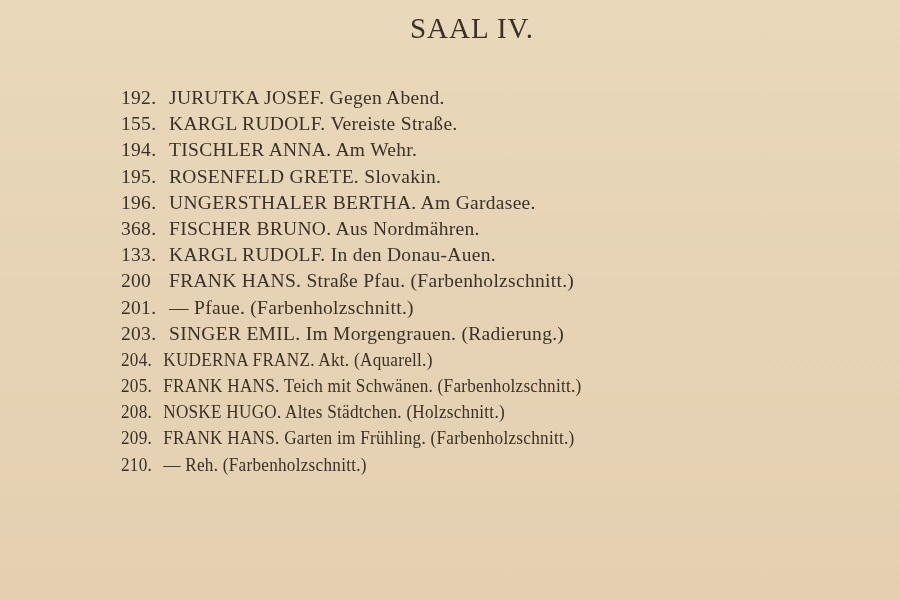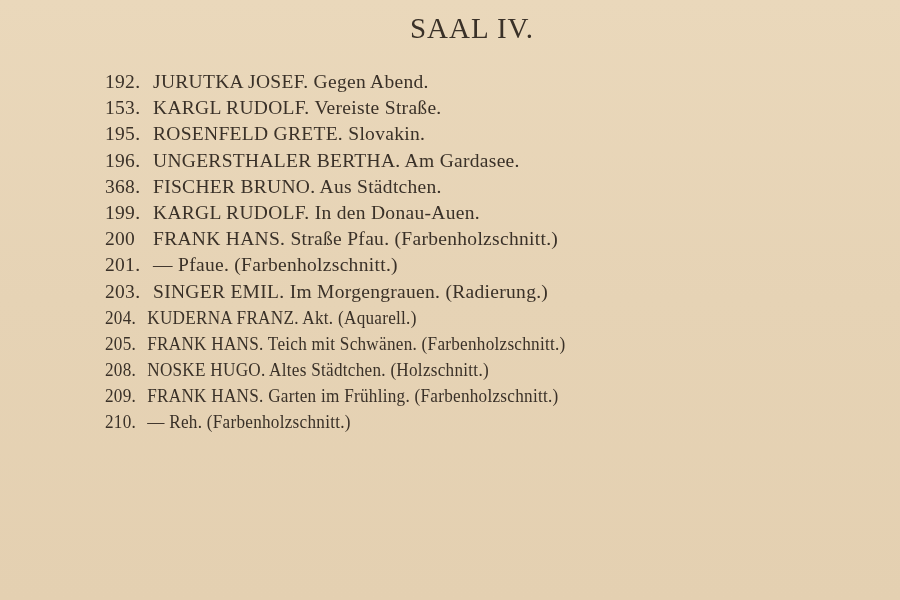--- a/index.html
+++ b/index.html
@@ -28,21 +28,21 @@
       font-family: "Liberation Serif", "DejaVu Serif", serif;
       font-size: 29px;
       color: #3a3128;
       letter-spacing: 1px;
       margin-left: 37px;
     }
     .list {
       position: absolute;
       top: 69px;
       left: 105px;
-      margin: 0;
+      margin: 16px;
       padding: 0;
       list-style: none;
     }
     .entry {
       font-family: "Liberation Serif", "DejaVu Serif", serif;
       font-size: 19.5px;
       line-height: 26.2px;
       height: 26.2px;
       color: #3a3128;
       white-space: nowrap;
@@ -62,25 +62,26 @@
     }
   </style>
 </head>
 <body>
 
 <div class="page">
   <div class="title">SAAL IV.</div>
 
   <ul class="list">
     <li class="entry"><span class="num">192.</span><span class="artist">JURUTKA JOSEF.</span> <span class="work">Gegen Abend.</span></li>
-    <li class="entry"><span class="num">153.</span><span class="artist">KARGL RUDOLF.</span> <span class="work">Vereiste Straße.</span></li>
+    <li class="entry"><span class="num">155.</span><span class="artist">KARGL RUDOLF.</span> <span class="work">Vereiste Straße.</span></li>
+    <li class="entry"><span class="num">194.</span><span class="artist">TISCHLER ANNA.</span> <span class="work">Am Wehr.</span></li>
     <li class="entry"><span class="num">195.</span><span class="artist">ROSENFELD GRETE.</span> <span class="work">Slovakin.</span></li>
     <li class="entry"><span class="num">196.</span><span class="artist">UNGERSTHALER BERTHA.</span> <span class="work">Am Gardasee.</span></li>
-    <li class="entry"><span class="num">368.</span><span class="artist">FISCHER BRUNO.</span> <span class="work">Aus Städtchen.</span></li>
-    <li class="entry"><span class="num">199.</span><span class="artist">KARGL RUDOLF.</span> <span class="work">In den Donau-Auen.</span></li>
+    <li class="entry"><span class="num">368.</span><span class="artist">FISCHER BRUNO.</span> <span class="work">Aus Nordmähren.</span></li>
+    <li class="entry"><span class="num">133.</span><span class="artist">KARGL RUDOLF.</span> <span class="work">In den Donau-Auen.</span></li>
     <li class="entry"><span class="num">200</span><span class="artist">FRANK HANS.</span> <span class="work">Straße Pfau.</span> <span class="medium">(Farbenholzschnitt.)</span></li>
     <li class="entry"><span class="num">201.</span><span class="artist">—</span> <span class="work">Pfaue.</span> <span class="medium">(Farbenholzschnitt.)</span></li>
     <li class="entry"><span class="num">203.</span><span class="artist">SINGER EMIL.</span> <span class="work">Im Morgengrauen.</span> <span class="medium">(Radierung.)</span></li>
     <li class="entry condensed"><span class="entry-text"><span class="num">204.</span><span class="artist">KUDERNA FRANZ.</span> <span class="work">Akt.</span> <span class="medium">(Aquarell.)</span></span></li>
     <li class="entry condensed"><span class="entry-text"><span class="num">205.</span><span class="artist">FRANK HANS.</span> <span class="work">Teich mit Schwänen.</span> <span class="medium">(Farbenholzschnitt.)</span></span></li>
     <li class="entry condensed"><span class="entry-text"><span class="num">208.</span><span class="artist">NOSKE HUGO.</span> <span class="work">Altes Städtchen.</span> <span class="medium">(Holzschnitt.)</span></span></li>
     <li class="entry condensed"><span class="entry-text"><span class="num">209.</span><span class="artist">FRANK HANS.</span> <span class="work">Garten im Frühling.</span> <span class="medium">(Farbenholzschnitt.)</span></span></li>
     <li class="entry condensed"><span class="entry-text"><span class="num">210.</span><span class="artist">—</span> <span class="work">Reh.</span> <span class="medium">(Farbenholzschnitt.)</span></span></li>
   </ul>
 </div>

